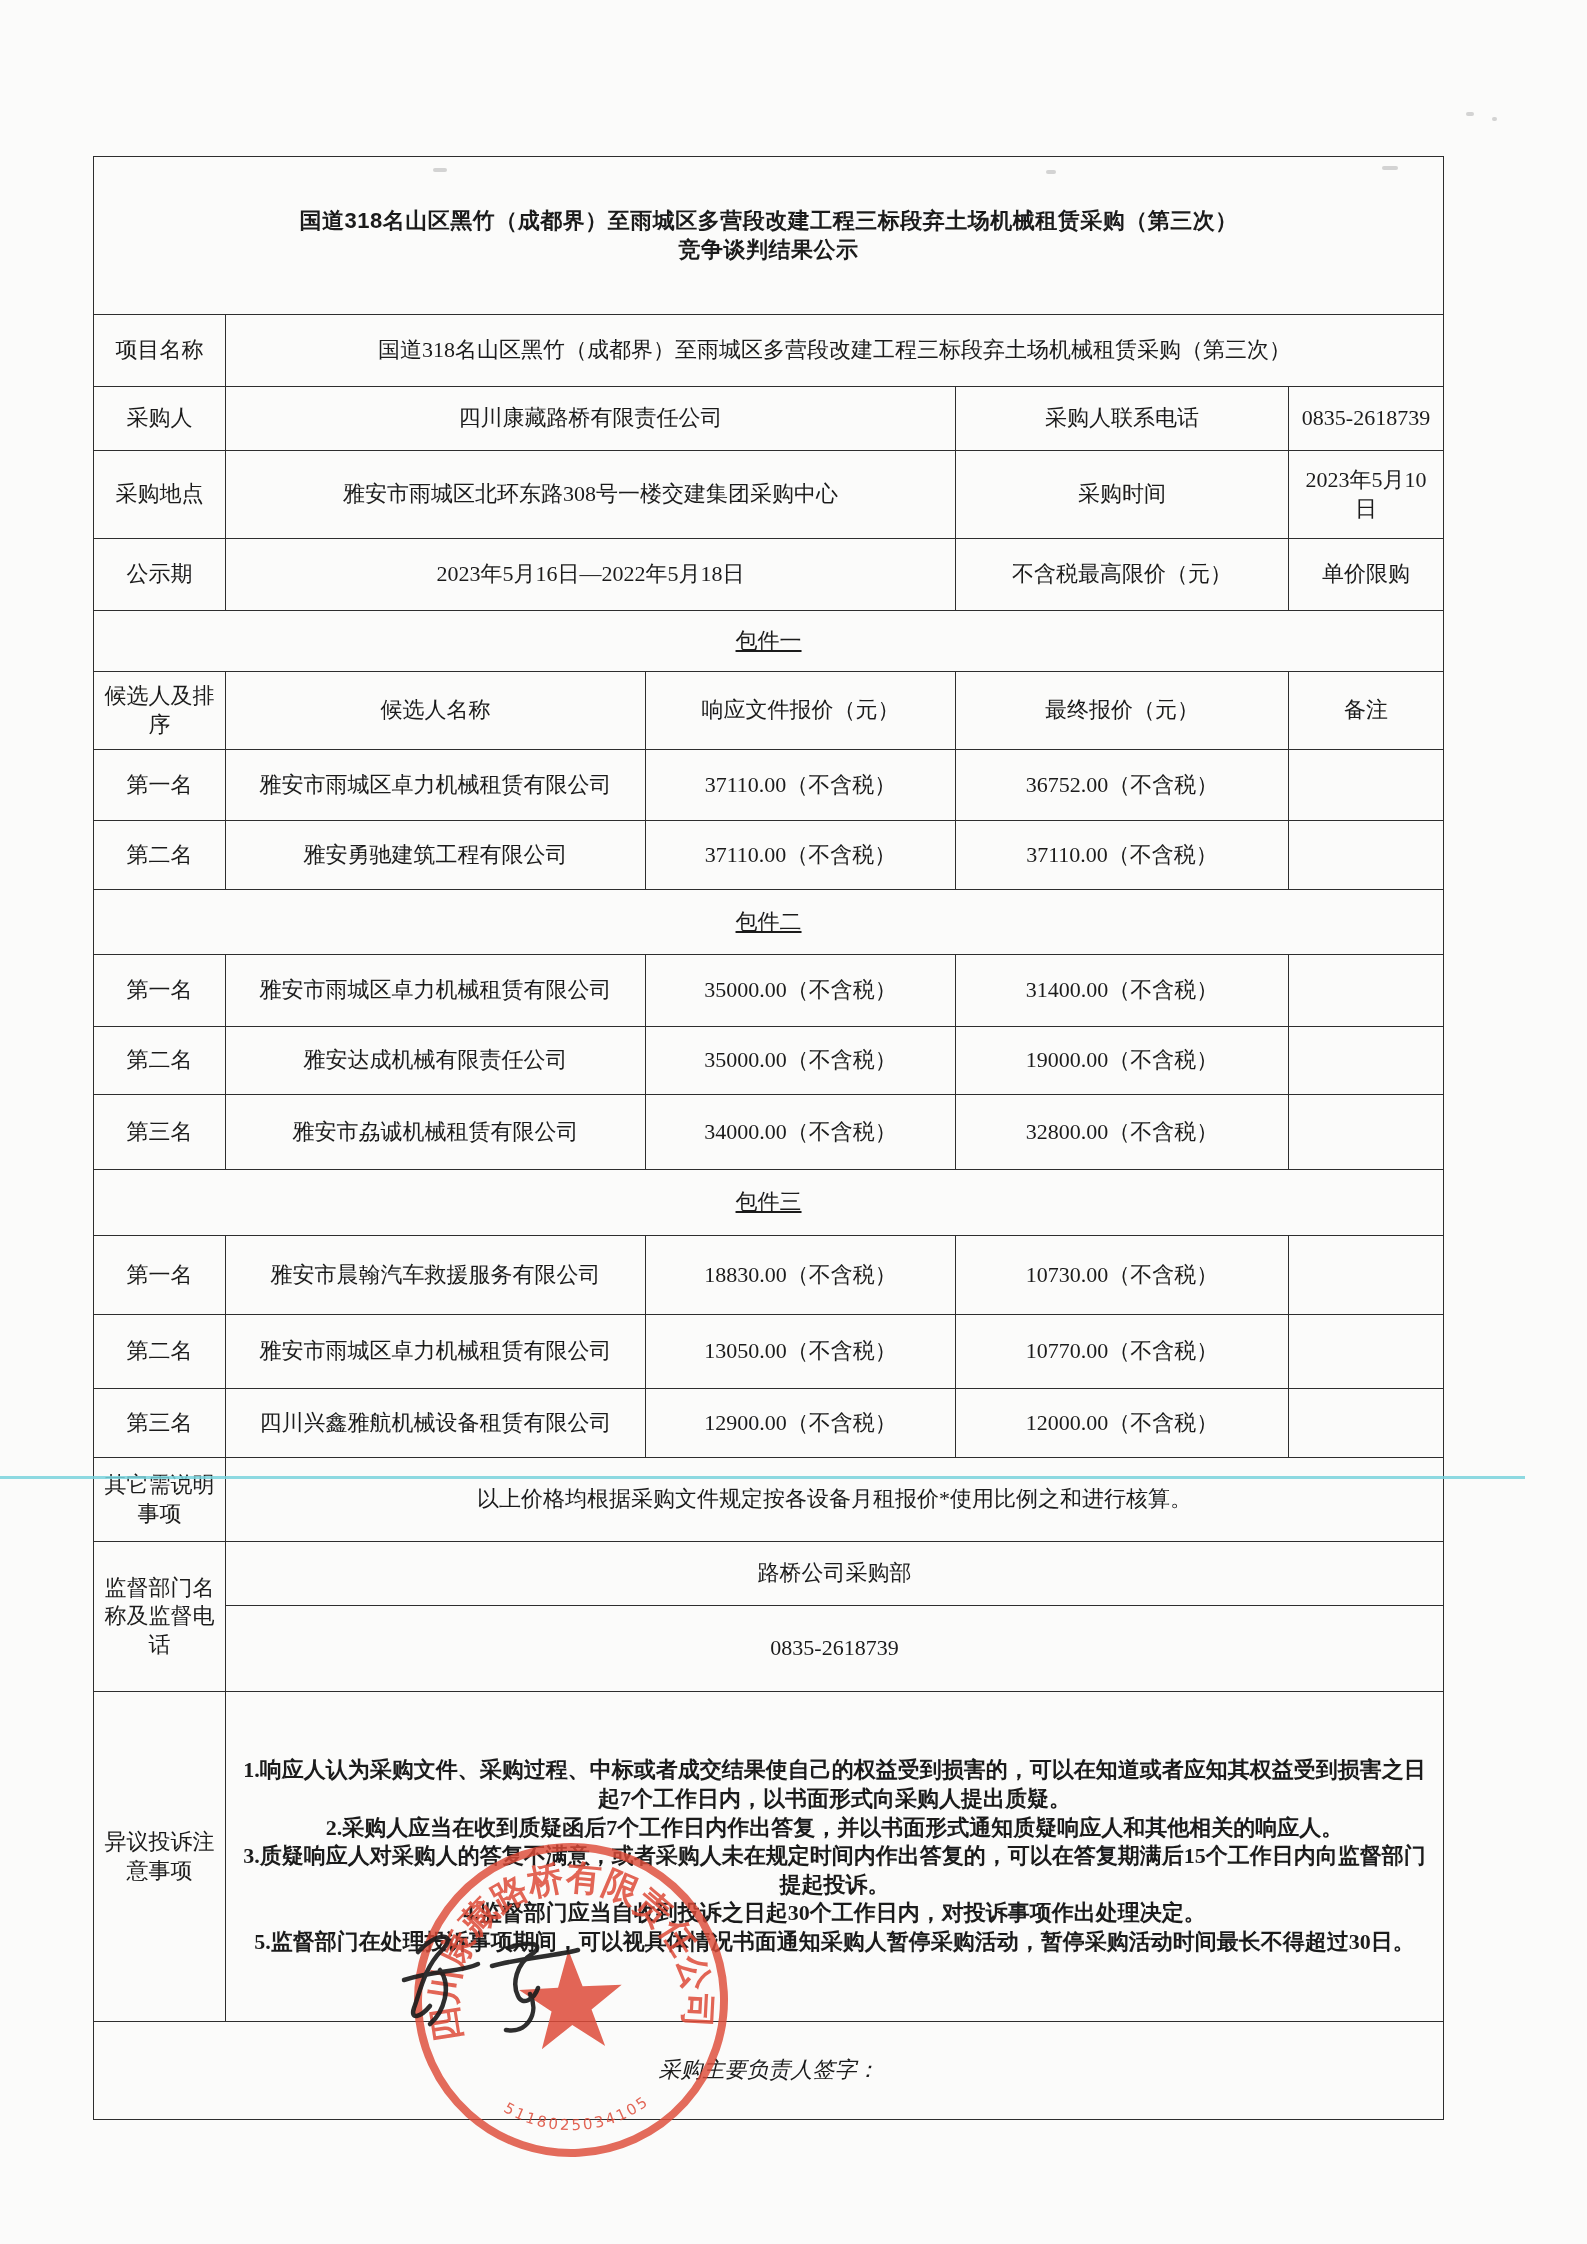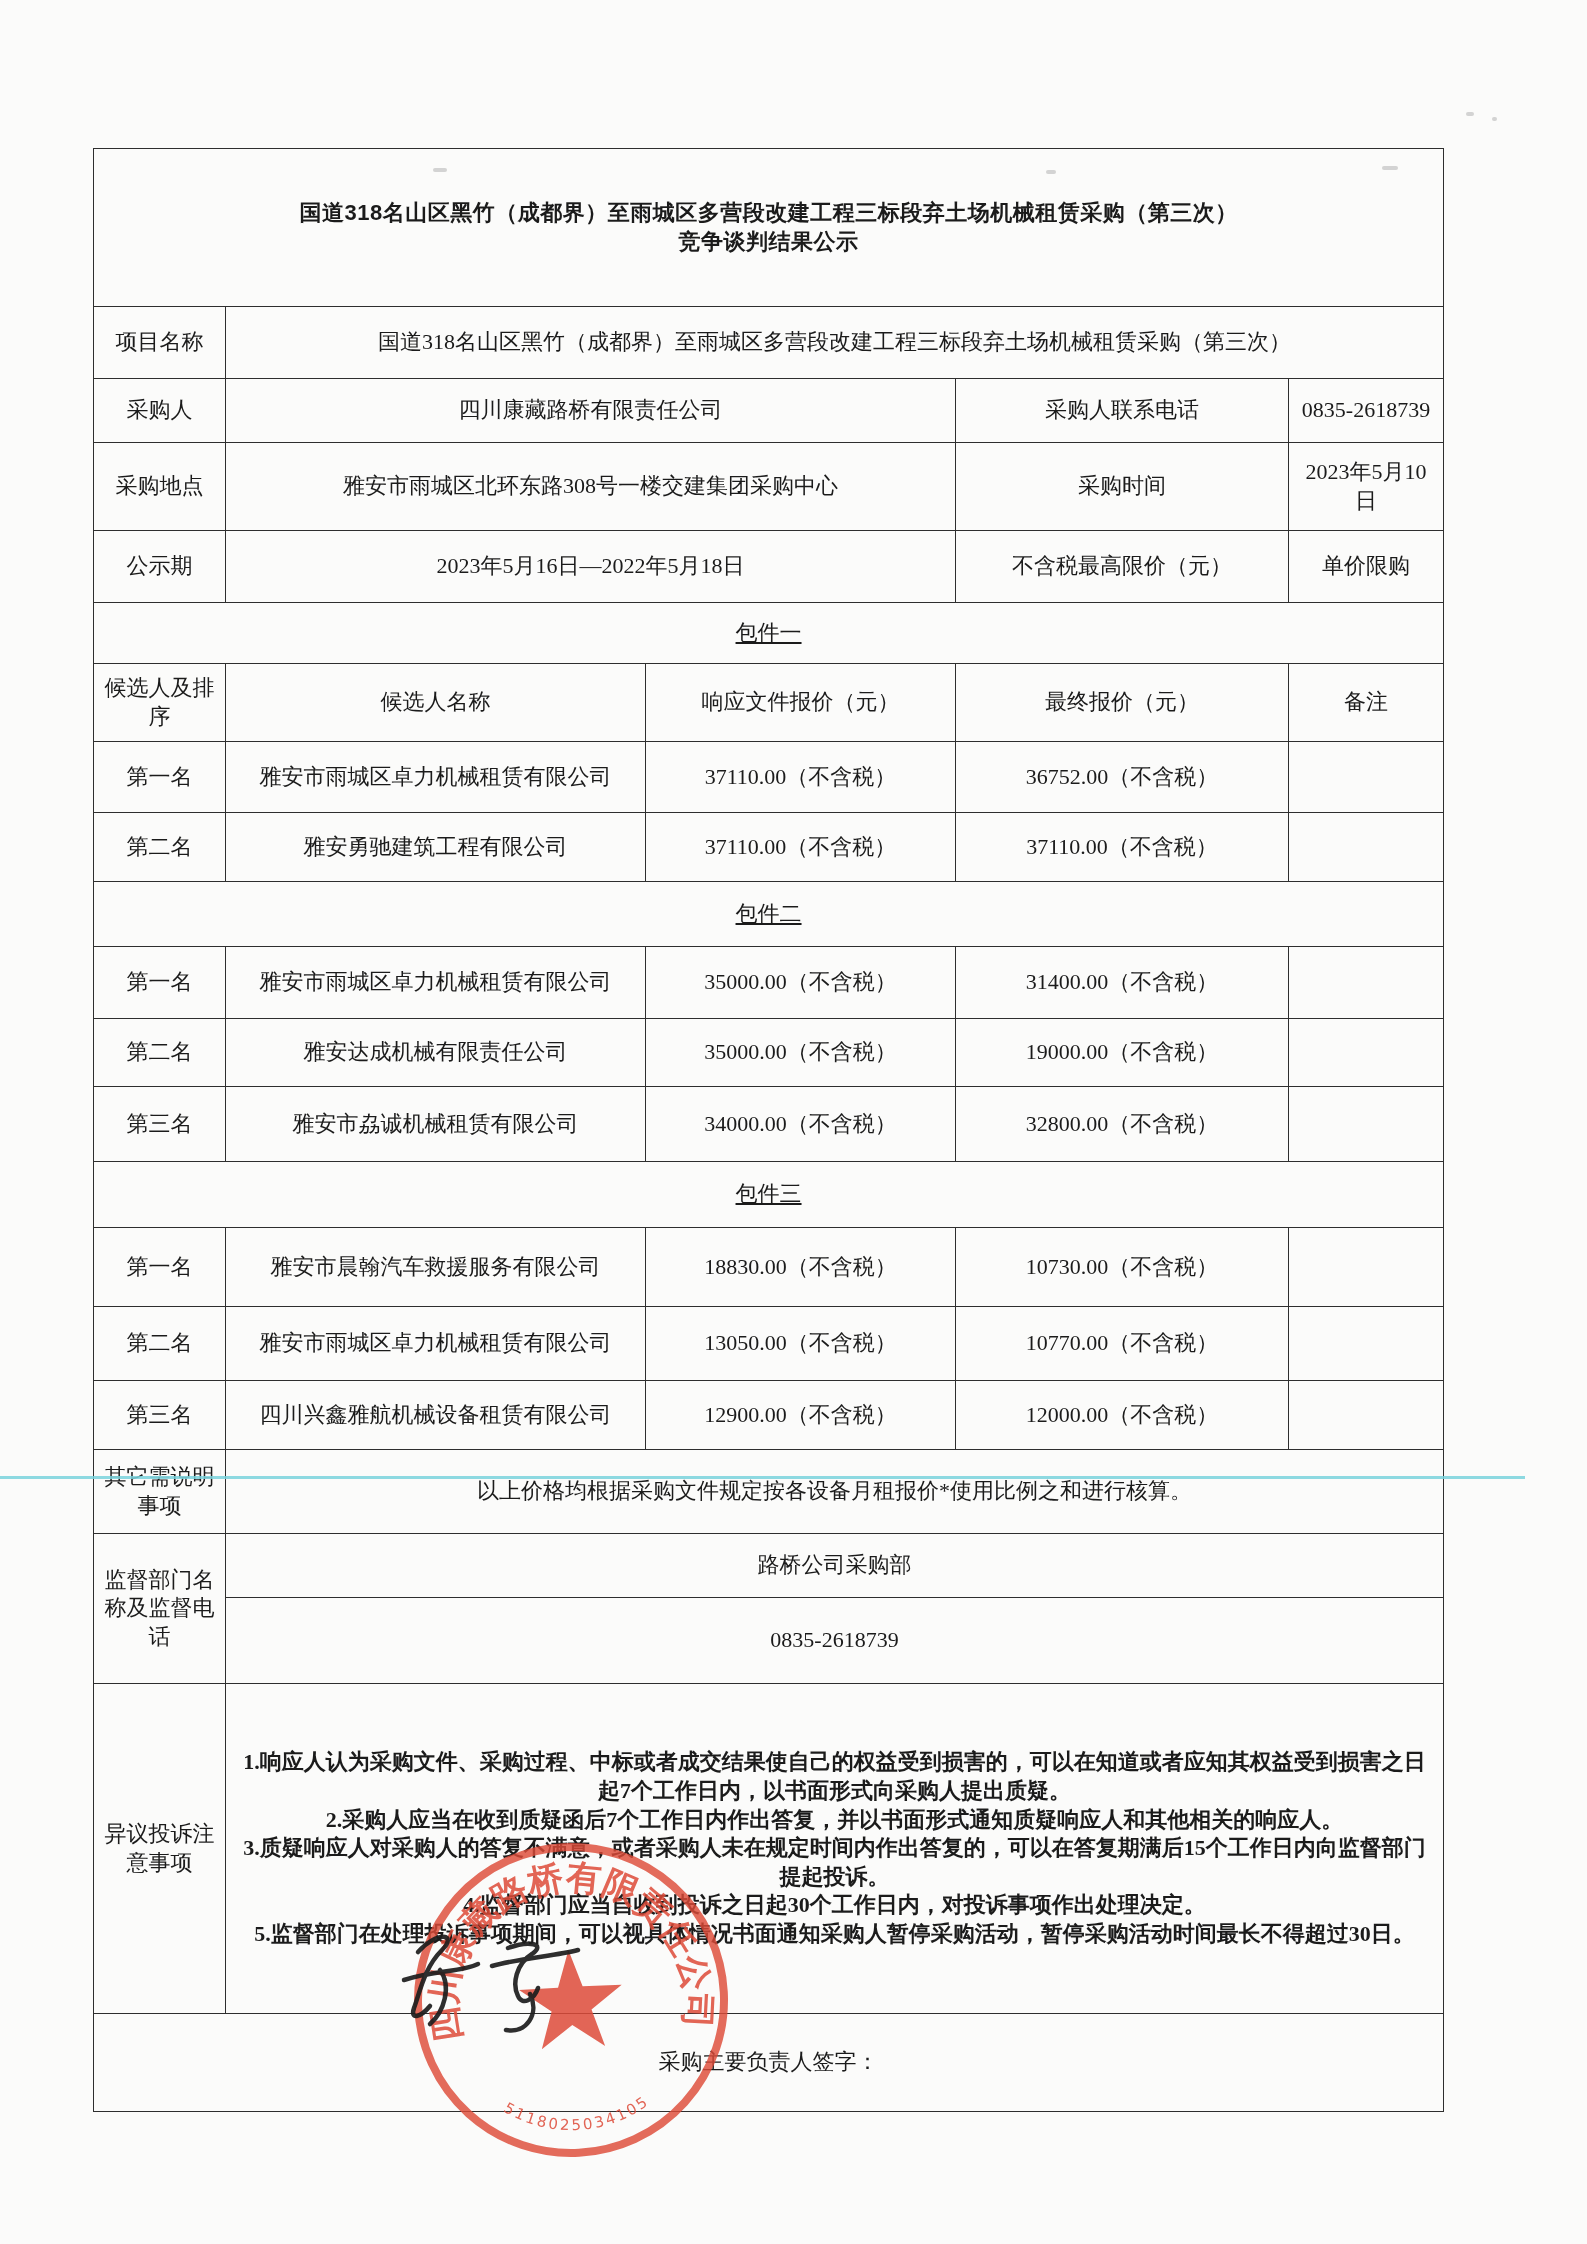--- a/index.html
+++ b/index.html
@@ -11,21 +11,21 @@
     overflow:hidden;
   }
   .page{position:absolute;inset:0;}
   
   .speck{position:absolute;background:#8a8a8a;opacity:.35;border-radius:2px;}
   .scanline-cyan{
     position:absolute;left:0;top:1476px;width:1525px;height:3px;
     background:#79d2dc;opacity:.85;
   }
   table.doc{
-    position:absolute;left:93px;top:148px;width:1350px;
+    position:absolute;left:93px;top:156px;width:1350px;
     border-collapse:collapse;table-layout:fixed;
     background:transparent;
   }
   table.doc td{
     border:1.6px solid #2e2e2e;
     padding:2px 8px;
     font-size:22px;
     line-height:1.3;
     vertical-align:middle;
     text-align:center;
@@ -37,21 +37,21 @@
     font-weight:700;font-size:29px;line-height:39px;
     letter-spacing:.5px;
   }
   td.lbl{text-align:left;padding-left:10px;}
   td.lbl-c{text-align:center;padding:2px 12px;}
   td.val-l{text-align:left;padding-left:10px;}
   td.small-val{font-size:21px;}
   td.pkg{font-size:22px;text-decoration:underline;}
   td.notes-cell{text-align:left;font-size:21.5px;line-height:28px;padding:8px 10px 8px 8px;font-weight:bold;}
   td.notes-cell .note-line{margin:0;}
-  td.sig-row{text-align:left;font-size:23px;padding-left:14px;}
+  td.sig-row{text-align:left;font-size:23px;padding-left:14px;font-style:italic;}
   .seal{position:absolute;left:401px;top:1830px;width:340px;height:340px;transform:rotate(-3deg);}
   .sig{position:absolute;left:380px;top:1900px;width:240px;height:170px;}
 </style>
 </head>
 <body>
 
 <div class="page">
 
   <div class="speck" style="left:433px;top:168px;width:14px;height:4px;"></div>
   <div class="speck" style="left:1046px;top:170px;width:10px;height:4px;"></div>

